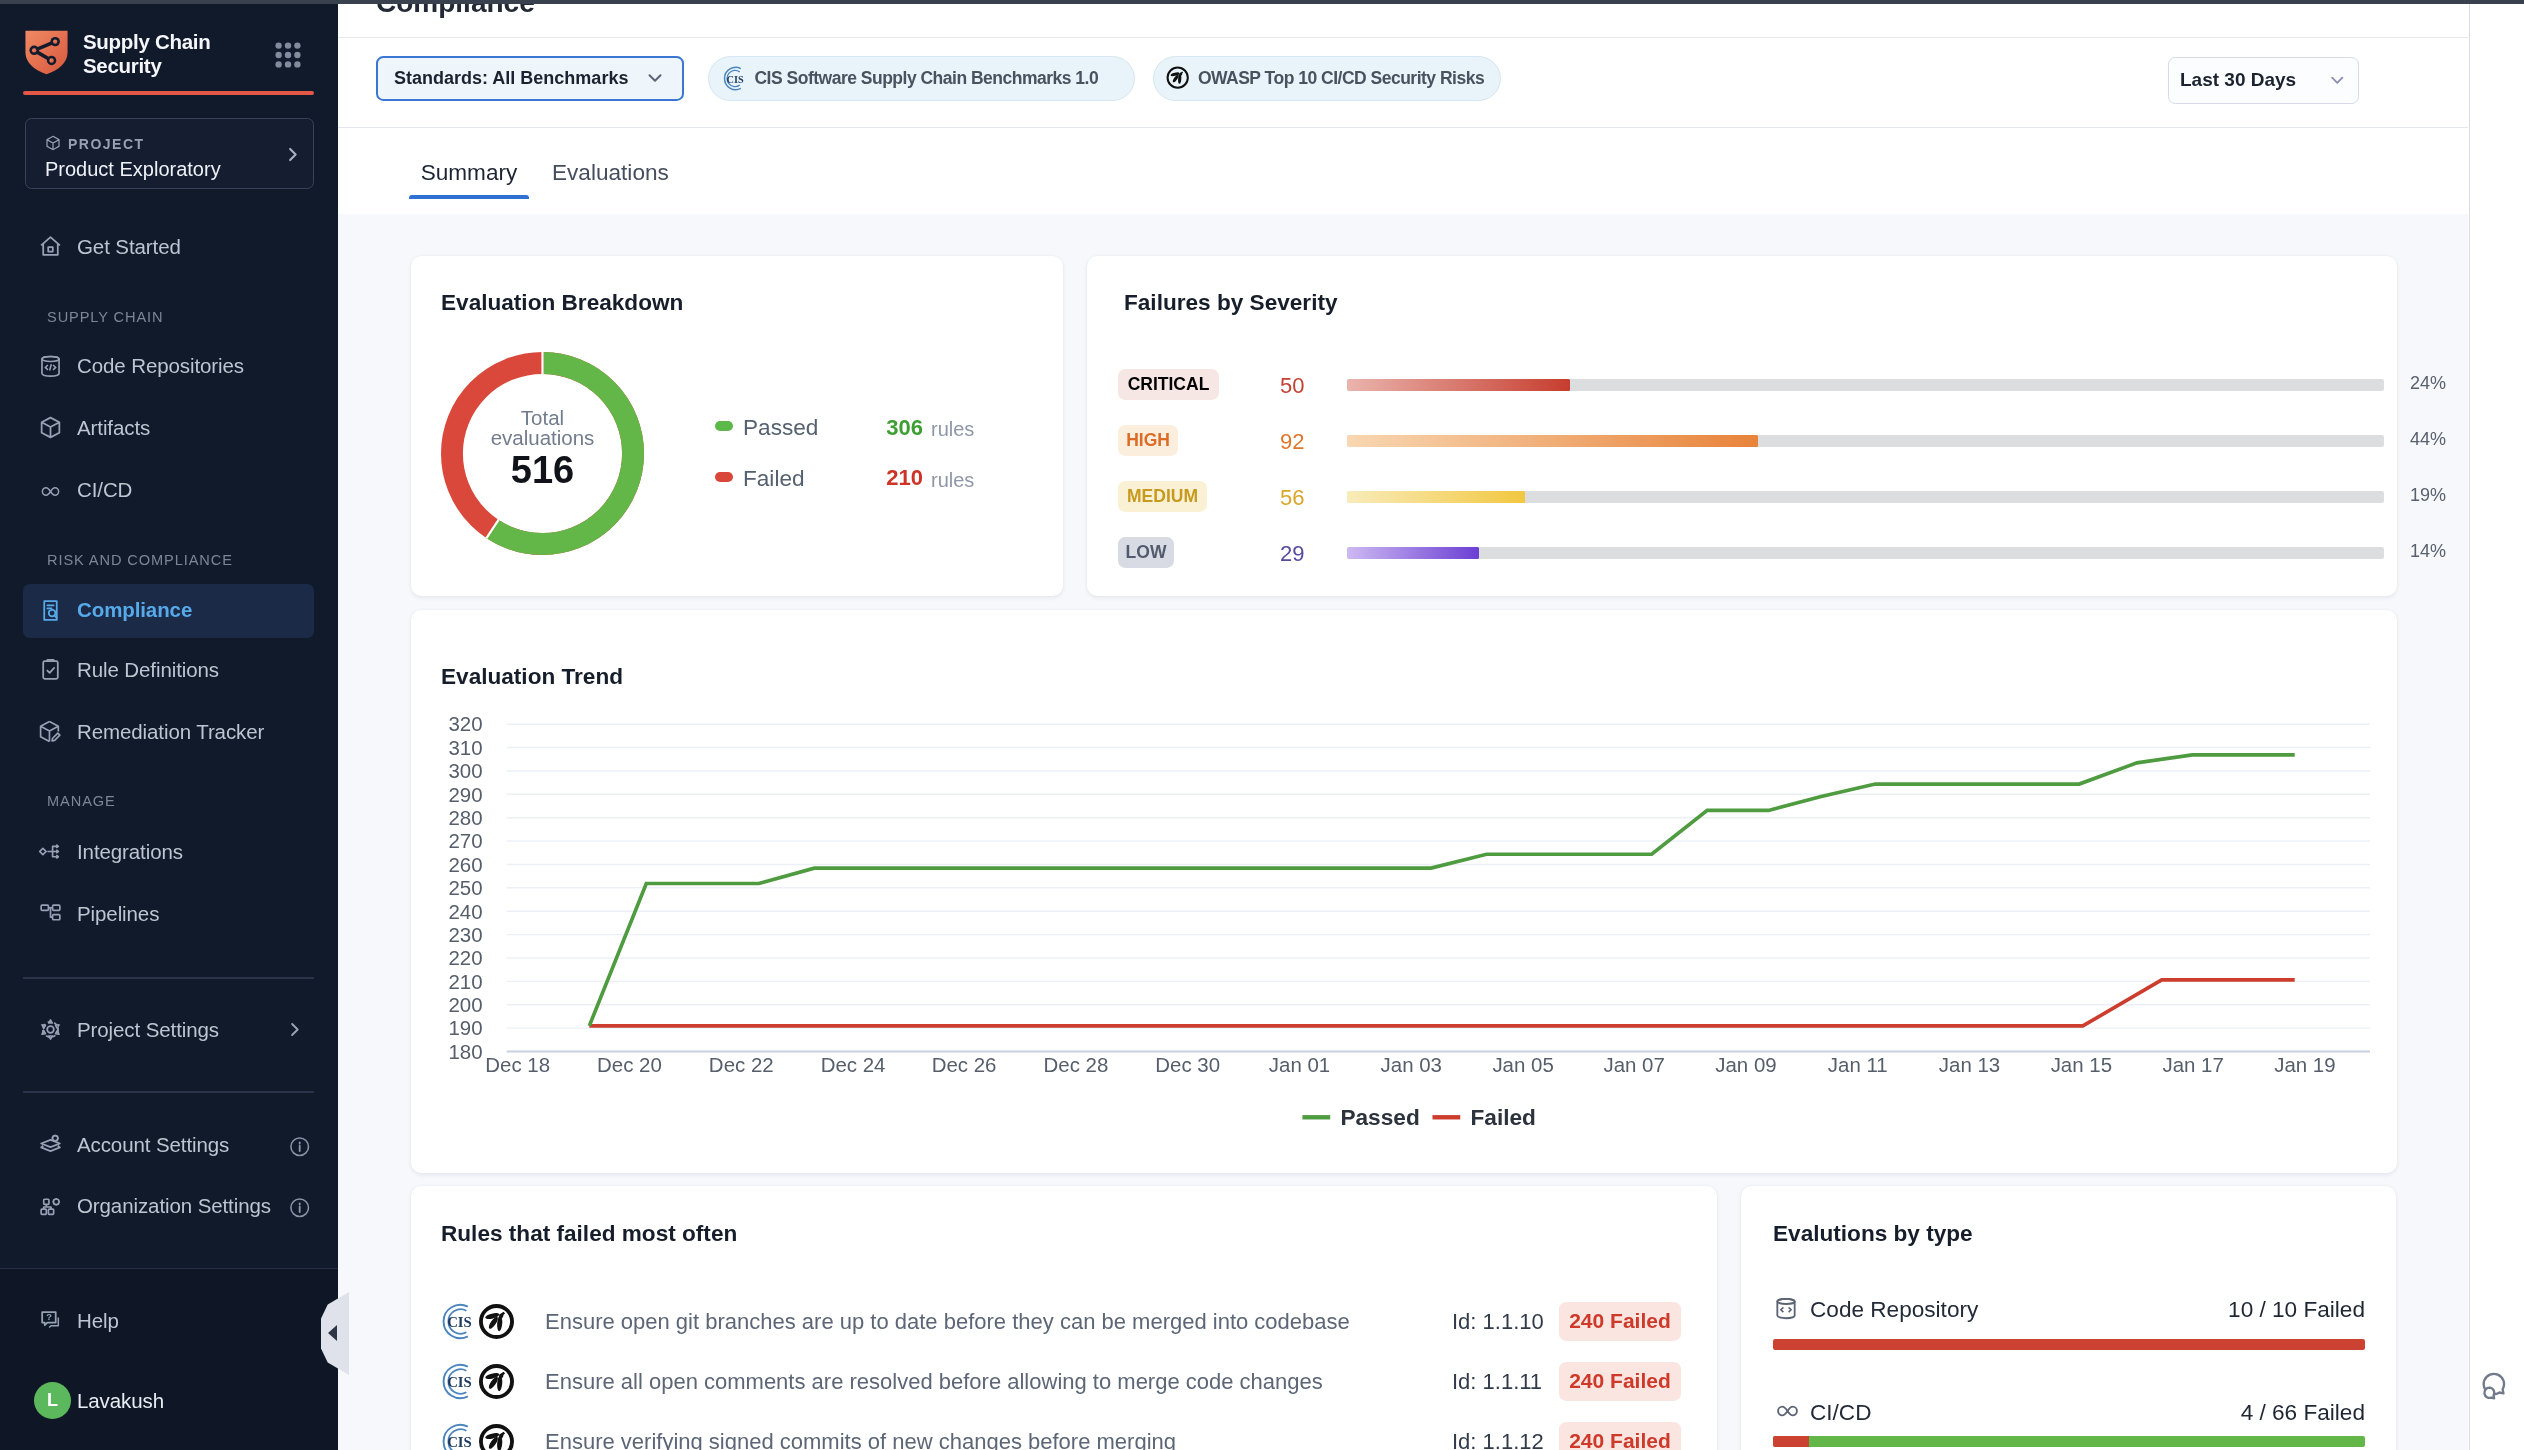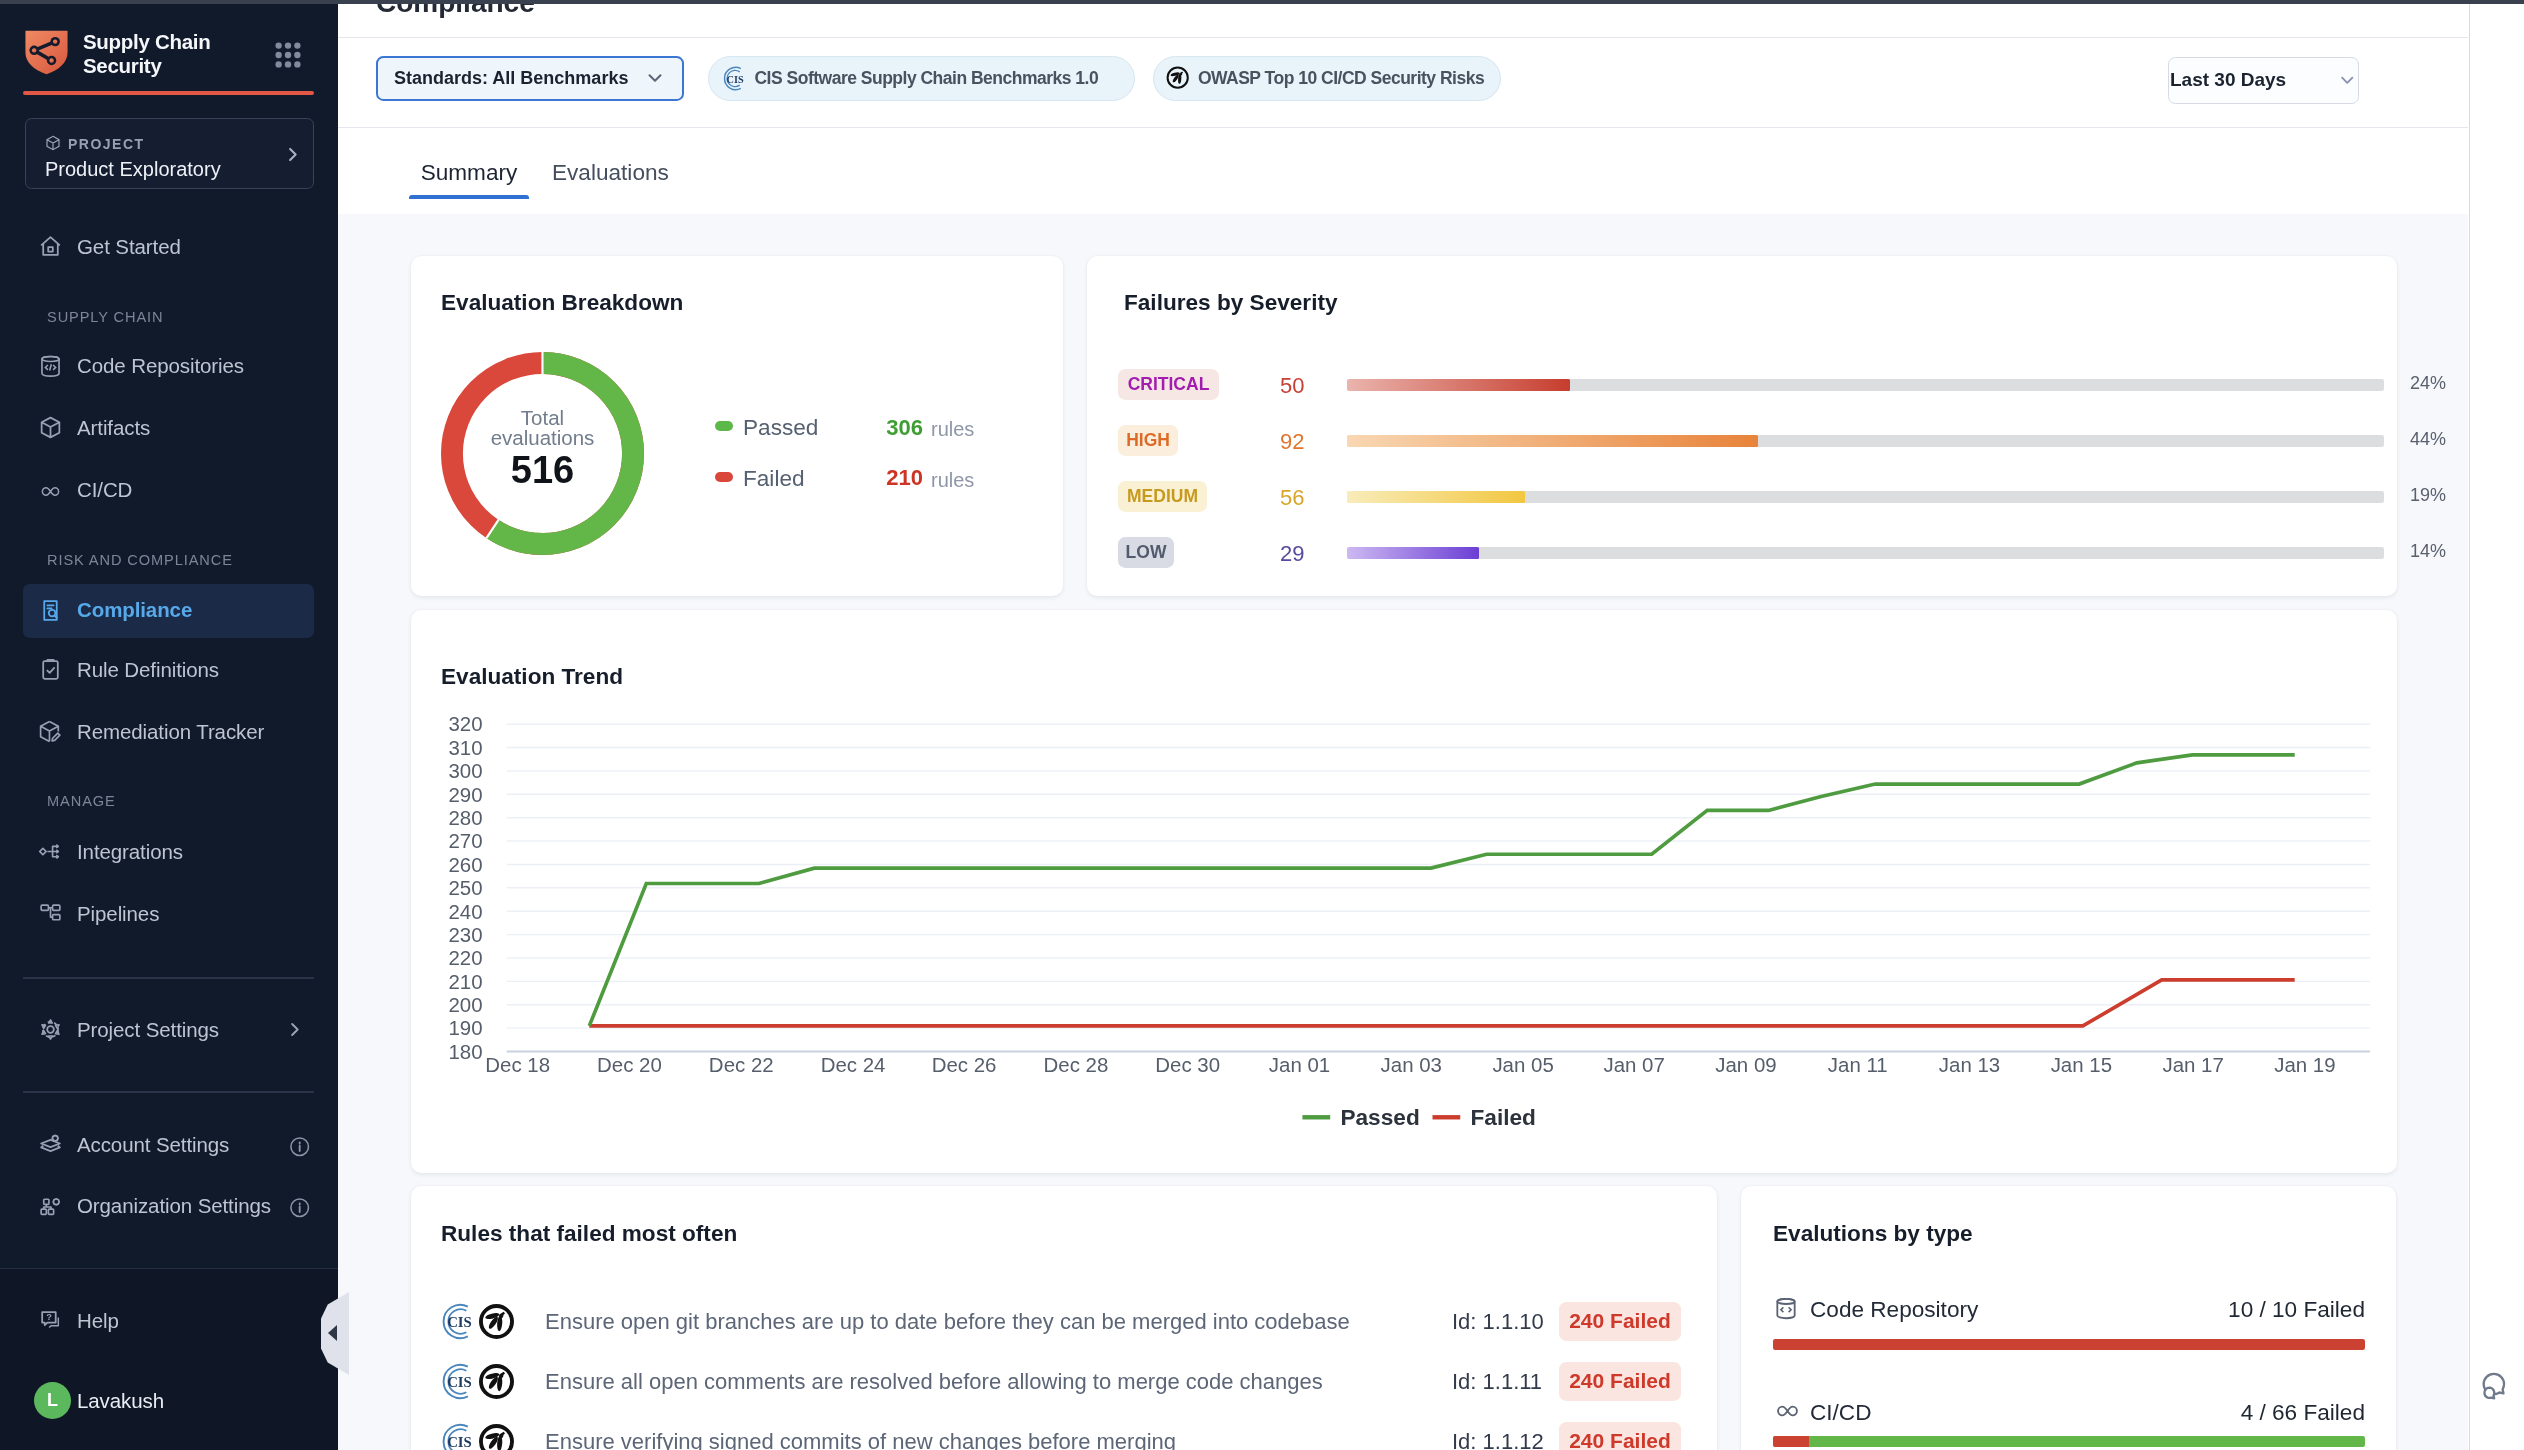--- a/index.html
+++ b/index.html
@@ -66,21 +66,21 @@
           <circle cx="22" cy="22" r="19" fill="none" stroke="#111" stroke-width="3.8"></circle>
           <ellipse cx="17" cy="15.5" rx="8.6" ry="2.9" fill="#111" transform="rotate(-14 17 15.5)"></ellipse>
           <ellipse cx="18.3" cy="23.5" rx="8.4" ry="3" fill="#111" transform="rotate(-55 18.3 23.5)"></ellipse>
           <ellipse cx="25.8" cy="24.2" rx="9.3" ry="3" fill="#111" transform="rotate(-86 25.8 24.2)"></ellipse>
           <path d="M26 13.5 l4.5 -3 l1.6 2 l-3.8 3.6 z" fill="#111"></path>
           <circle cx="27.6" cy="15.3" r="2.6" fill="#111"></circle>
         </svg>
       </span>
       <span style="font-size:17.5px; font-weight:bold; letter-spacing:-0.5px; color:#49525f;">OWASP Top 10 CI/CD Security Risks</span>
     </div>
-    <div class="abs" style="left:1830px; top:53px; width:191px; height:47px; border:1.5px solid #d7dae6; border-radius:7.3px; background:#fcfdff; display:flex; align-items:center; padding:0 1px; font-size:19px; font-weight:bold; color:#1b2330;">
+    <div class="abs" style="left:1830px; top:53px; width:191px; height:47px; border:1.5px solid #d7dae6; border-radius:7.3px; background:#fcfdff; display:flex; align-items:center; padding:0 11px; font-size:19px; font-weight:bold; color:#1b2330;">
       Last 30 Days
       <svg style="margin-left:auto" width="20.5" height="20.5" viewBox="0 0 24 24" fill="none" stroke="#8b90b0" stroke-width="2.2" stroke-linecap="round" stroke-linejoin="round">
           <polyline points="6 9 12 15 18 9"></polyline>
         </svg>
     </div>
     <div class="hdiv" style="top:123px;"></div>
 
     <div class="abs" style="left:71px; top:156px; width:120px; text-align:center; font-size:22.6px; font-weight:normal; color:#1d2433;">Summary</div>
     <div class="abs" style="left:71px; top:191px; width:120px; height:4.4px; border-radius:2.9px 2.9px 0 0; background:#2e71d3;"></div>
     <div class="abs" style="left:214px; top:156px; width:111px; text-align:center; font-size:22.6px; color:#454e5e;">Evaluations</div>
@@ -109,21 +109,21 @@
       <div class="abs" style="left:304px; top:216px; width:17.5px; height:10.2px; border-radius:5.1px; background:#d9473a;"></div>
       <div class="abs" style="left:332px; top:210px; font-size:22.6px; color:#556070;">Failed</div>
       <div class="abs" style="left:432px; top:209px; width:80px; text-align:right; font-size:22px; font-weight:bold; color:#ce3426;">210</div>
       <div class="abs" style="left:520px; top:213px; font-size:20px; color:#8d97a8;">rules</div>
     </div>
 
     <div class="card" style="left:749px; top:252px; width:1310px; height:340px;">
       <div class="ctitle" style="left:37px; top:34px;">Failures by Severity</div>
 
       <div class="abs" style="left:31px; top:113px; width:1337px; height:31px;">
-        <div class="badge" style="left:0; width:101px; background:#f7e7e4; color:#a21caf;">CRITICAL</div>
+        <div class="badge" style="left:0; width:101px; background:#f7e7e4; color:#000000;">CRITICAL</div>
         <div class="sevnum" style="left:162px; top:4.4px; color:#c44133;">50</div>
         <div class="sevtrack" style="top:10.2px;">
             <div class="sevfill" style="width:223px; background:linear-gradient(90deg,#eab4ad,#c63d2e);"></div>
           </div>
         <div class="sevpct" style="top:4.4px;">24%</div>
       </div>
       <div class="abs" style="left:31px; top:169px; width:1337px; height:31px;">
         <div class="badge" style="left:0; width:60px; background:#fceedd; color:#dd6b28;">HIGH</div>
         <div class="sevnum" style="left:162px; top:4.4px; color:#e0762c;">92</div>
         <div class="sevtrack" style="top:10.2px;">

